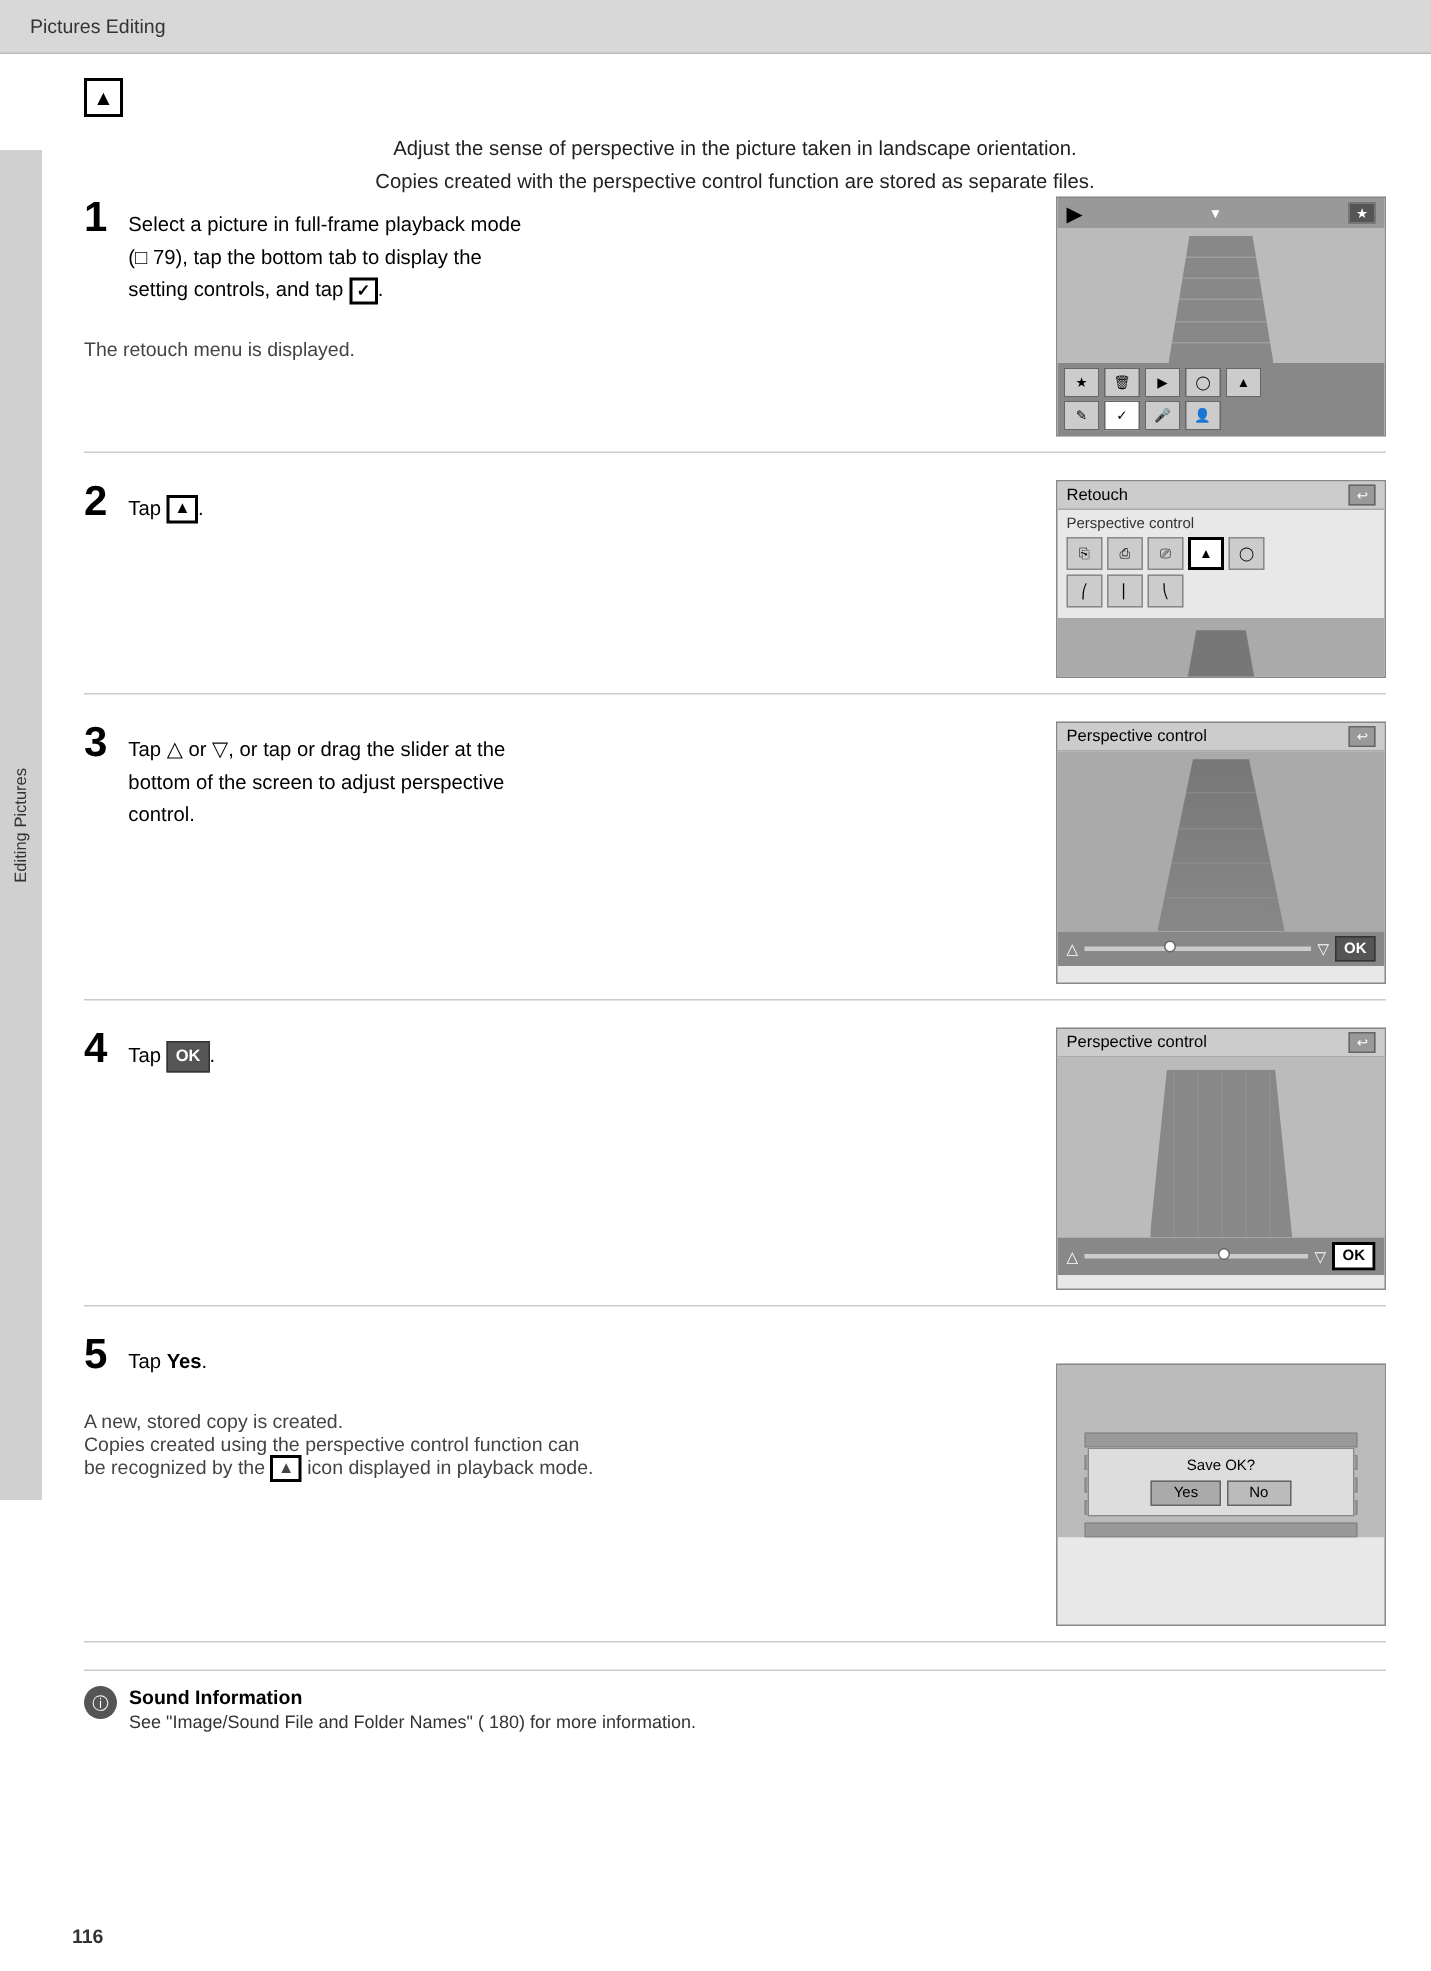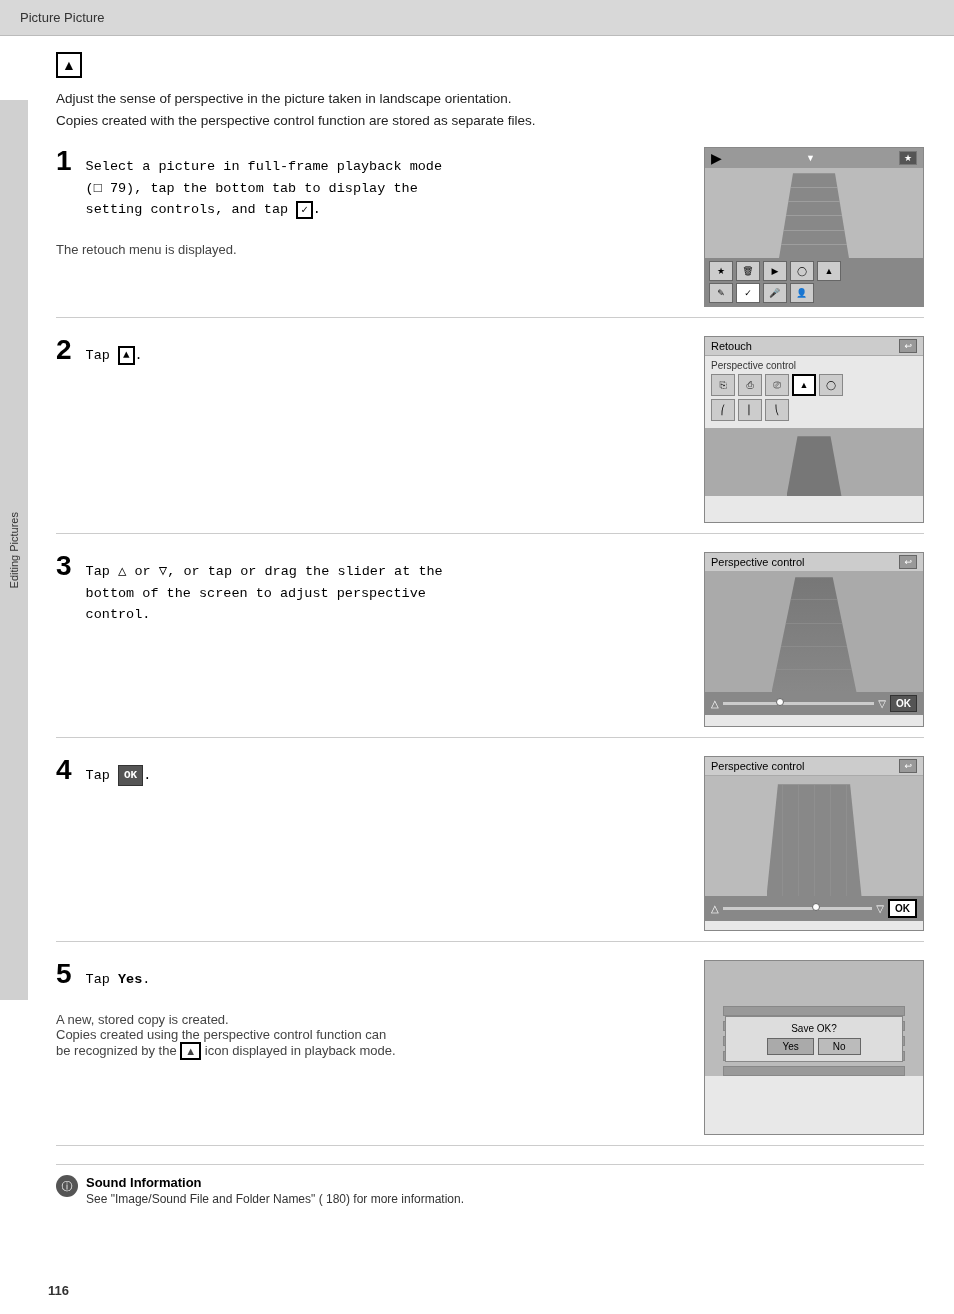--- a/index.html
+++ b/index.html
@@ -65,22 +65,23 @@
       position: relative;
       font-size: 14px;
       text-align: center;
       line-height: 22px;
       font-weight: bold;
     }
 
     .page-description {
       font-size: 13.5px;
       line-height: 1.6;
-      margin-bottom: 16px;
+      margin-bottom: 0;
       color: #222;
+      text-align: center;
     }
 
     
     .step-row {
       display: flex;
       align-items: flex-start;
       gap: 20px;
       margin-bottom: 18px;
       padding-bottom: 10px;
       border-bottom: 1px solid #ccc;
@@ -175,21 +176,21 @@
       background: #ccc;
       border: 1px solid #666;
       display: flex;
       align-items: center;
       justify-content: center;
       font-size: 9px;
     }
     .toolbar-btn.active { background: #fff; }
 
     
-    .screen2 { height: 187px; }
+    .screen2 { height: 132px; }
     .retouch-list {
       padding: 4px 6px;
     }
     .retouch-icons {
       display: flex;
       gap: 3px;
       margin-bottom: 3px;
       flex-wrap: wrap;
     }
     .ri {
@@ -346,35 +347,35 @@
       font-size: 11px;
       font-weight: bold;
       padding: 1px 5px;
       border: 1px solid #333;
       vertical-align: middle;
     }
     .triangle-up { display: inline-block; font-size: 14px; }
     .triangle-dn { display: inline-block; font-size: 14px; }
 
     .bold { font-weight: bold; }
-    .step-desc-text { font-size: 13.5px; line-height: 1.6; font-family: Liberation Mono, monospace; }
+    .step-desc-text { font-size: 13.5px; line-height: 1.6; }
 
     
     .step-heading {
       display: flex;
       align-items: baseline;
       gap: 6px;
       margin-bottom: 6px;
     }
   </style>
 </head>
 <body>
 
 <div class="header-bar">
-  <span>Picture Picture</span>
+  <span>Pictures Editing</span>
 </div>
 
 <div class="sidebar">
   <span class="sidebar-text">Editing Pictures</span>
 </div>
 
 <div class="main-content">
 
   <div class="page-title">
     <span class="title-icon">▲</span>
@@ -558,21 +559,21 @@
         <span class="step-number">5</span>
         <span class="step-desc-text">
           Tap <span class="bold">Yes</span>.
         </span>
       </div>
       <div class="step-sub">A new, stored copy is created.</div>
       <div class="step-sub" style="margin-top:0;">Copies created using the perspective control function can<br>be recognized by the <span class="inline-icon-box">▲</span> icon displayed in playback mode.</div>
     </div>
     <div class="step-right">
 
-      <div class="cam-screen screen5" style="position:relative;">
+      <div class="cam-screen screen5" style="position:relative;margin-top:20px;">
         <div class="screen5-image">
 
           <div style="width:100%;height:100%;background:#bbb;display:flex;flex-direction:column;justify-content:flex-end;">
             <div style="display:flex;flex-direction:column;gap:5px;padding:4px 18px 0 18px;">
               <div style="height:10px;background:#999;border:1px solid #888;"></div>
               <div style="height:10px;background:#999;border:1px solid #888;"></div>
               <div style="height:10px;background:#999;border:1px solid #888;"></div>
               <div style="height:10px;background:#999;border:1px solid #888;"></div>
               <div style="height:10px;background:#999;border:1px solid #888;"></div>
             </div>

